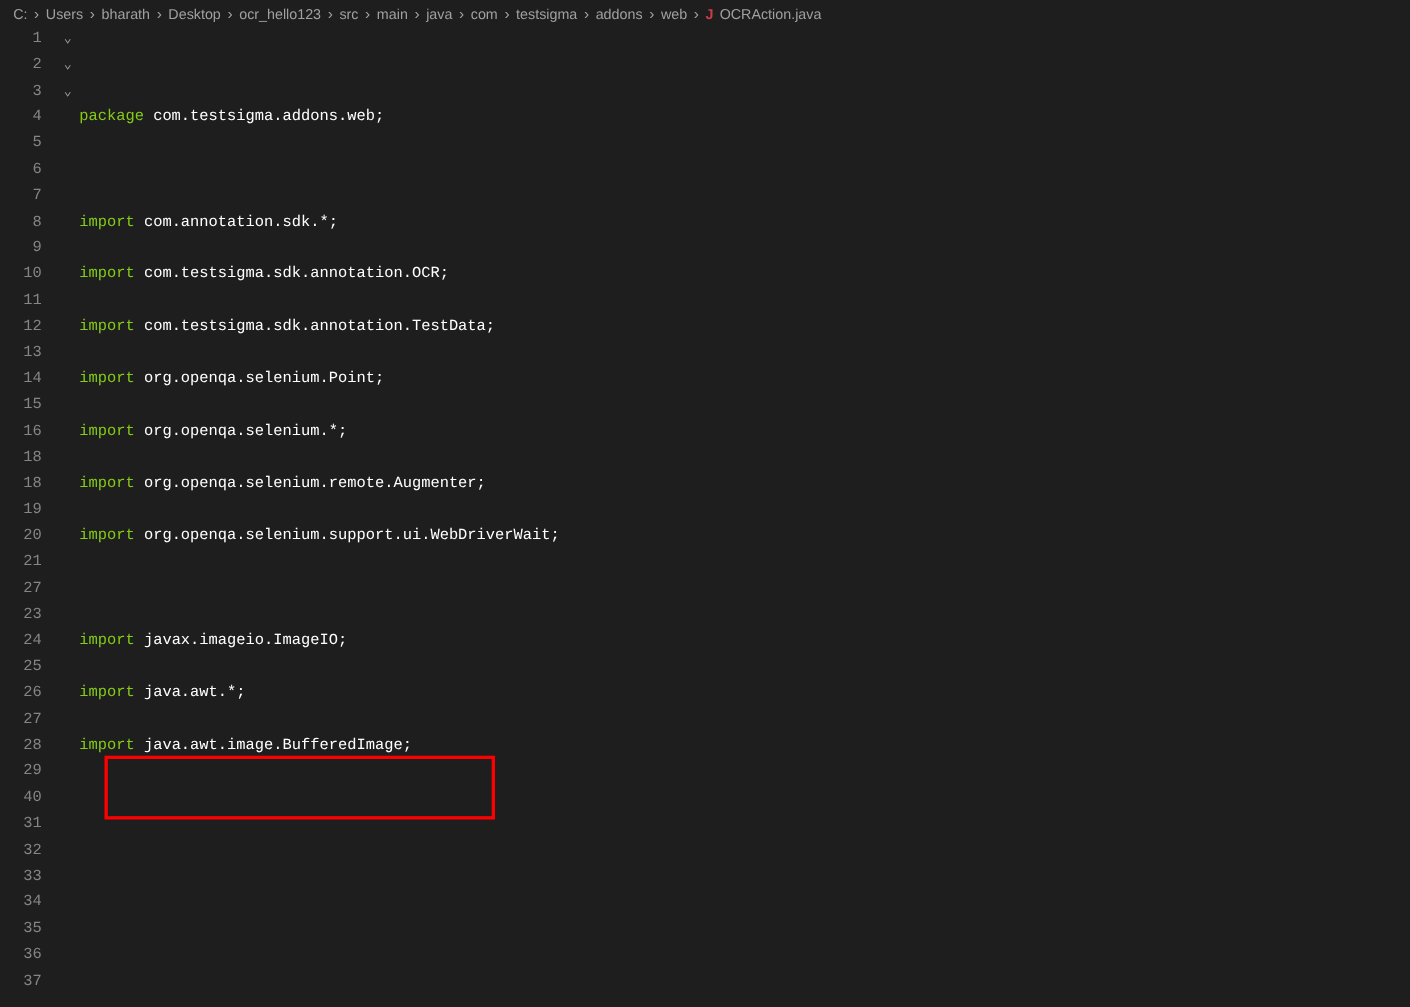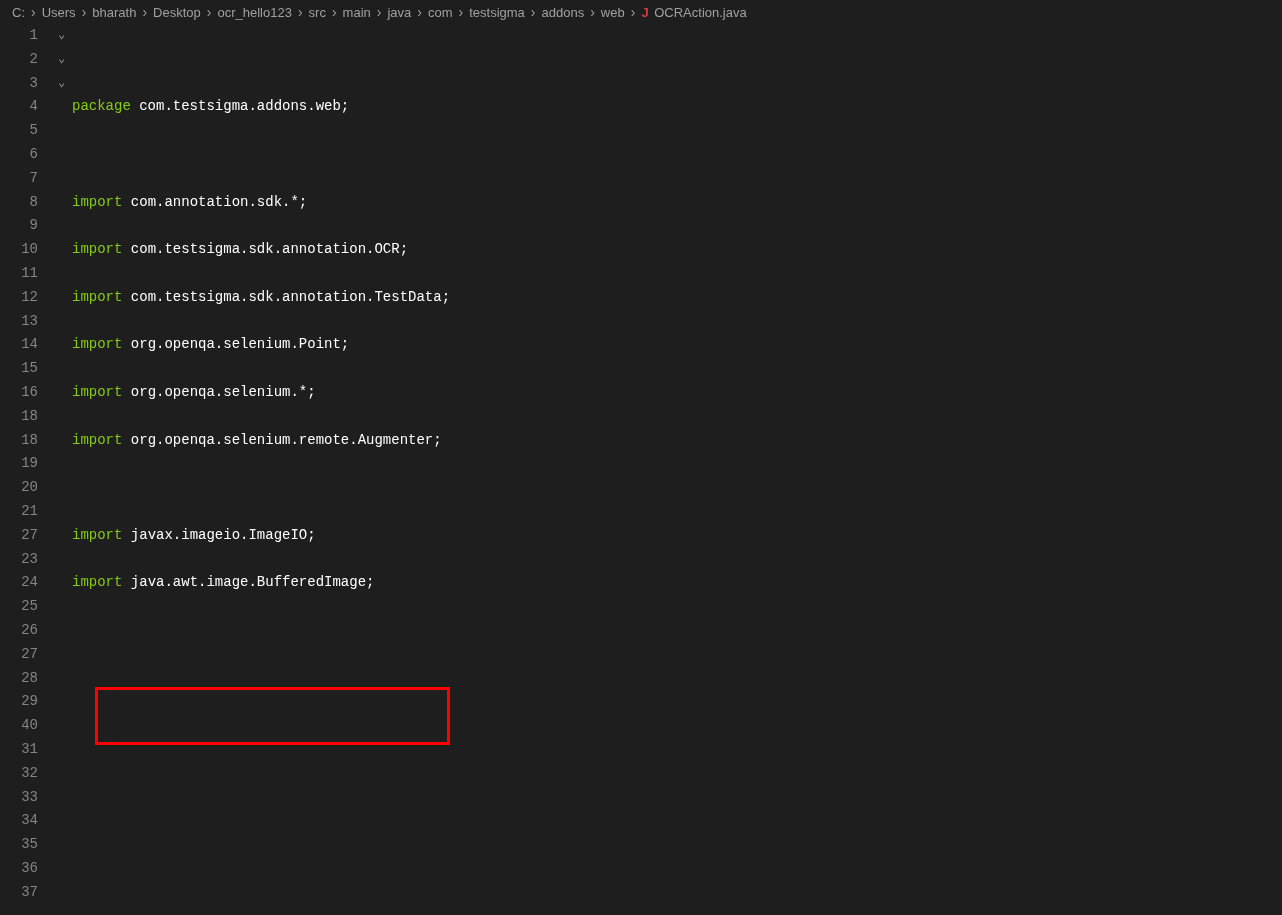--- a/index.html
+++ b/index.html
@@ -188,22 +188,24 @@
     <div class="highlight-box" id="hlbox" style="top: 663.4px; left: 23px; width: 355px; height: 57.6px;"></div>
 
 <div class="line"><span class="kw">package</span><span class="pkg"> com.testsigma.addons.web;</span></div>
 <div class="line"></div>
 <div class="line"><span class="kw">import</span><span class="pkg"> com.annotation.sdk.*;</span></div>
 <div class="line"><span class="kw">import</span><span class="pkg"> com.testsigma.sdk.annotation.OCR;</span></div>
 <div class="line"><span class="kw">import</span><span class="pkg"> com.testsigma.sdk.annotation.TestData;</span></div>
 <div class="line"><span class="kw">import</span><span class="pkg"> org.openqa.selenium.Point;</span></div>
 <div class="line"><span class="kw">import</span><span class="pkg"> org.openqa.selenium.*;</span></div>
 <div class="line"><span class="kw">import</span><span class="pkg"> org.openqa.selenium.remote.Augmenter;</span></div>
+<div class="line"><span class="kw">import</span><span class="pkg"> org.openqa.selenium.support.ui.WebDriverWait;</span></div>
 <div class="line"></div>
 <div class="line"><span class="kw">import</span><span class="pkg"> javax.imageio.ImageIO;</span></div>
+<div class="line"><span class="kw">import</span><span class="pkg"> java.awt.*;</span></div>
 <div class="line"><span class="kw">import</span><span class="pkg"> java.awt.image.BufferedImage;</span></div>
 
 
 
 
 
 
 
 
 

